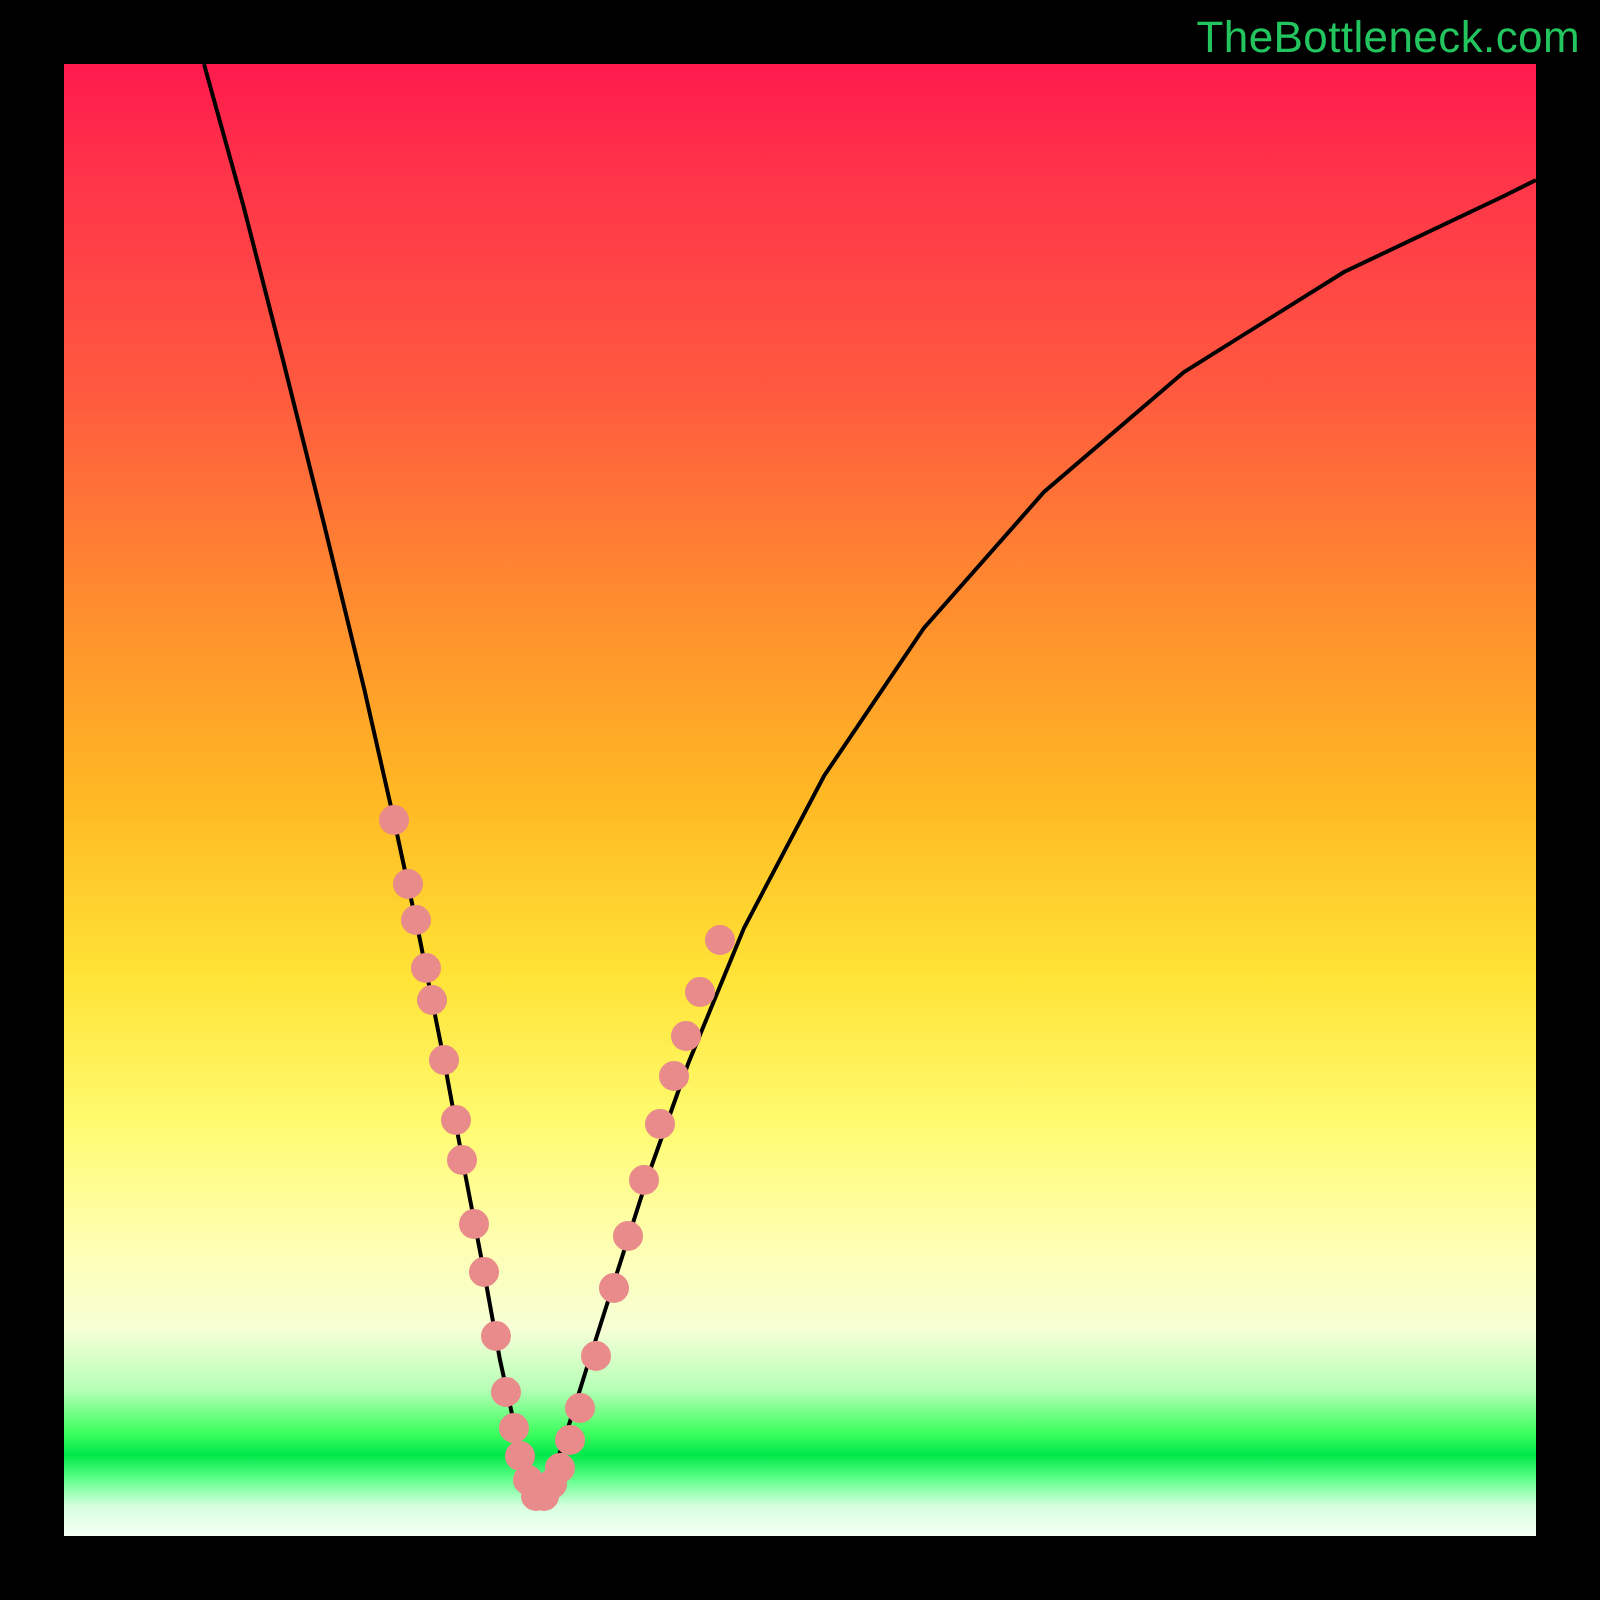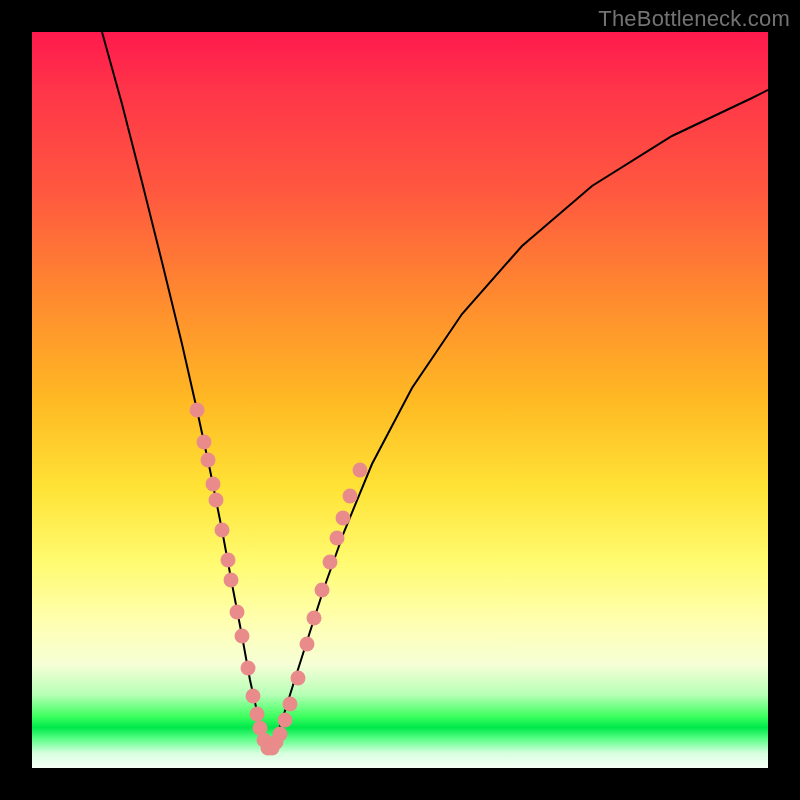--- a/index.html
+++ b/index.html
@@ -42,21 +42,21 @@
       #00e84a 94.5%,
       #58ff86 96%,
       #d8ffe0 98%,
       #f5fff5 100%
     );
   }
   .watermark {
     position: absolute;
     top: 6px;
     right: 10px;
-    color: #737373;
+    color: #22c55e;
     font-size: 22px;
     font-weight: 500;
     letter-spacing: 0.2px;
     user-select: none;
   }
   svg.overlay {
     position: absolute;
     left: 0;
     top: 0;
     width: 736px;

